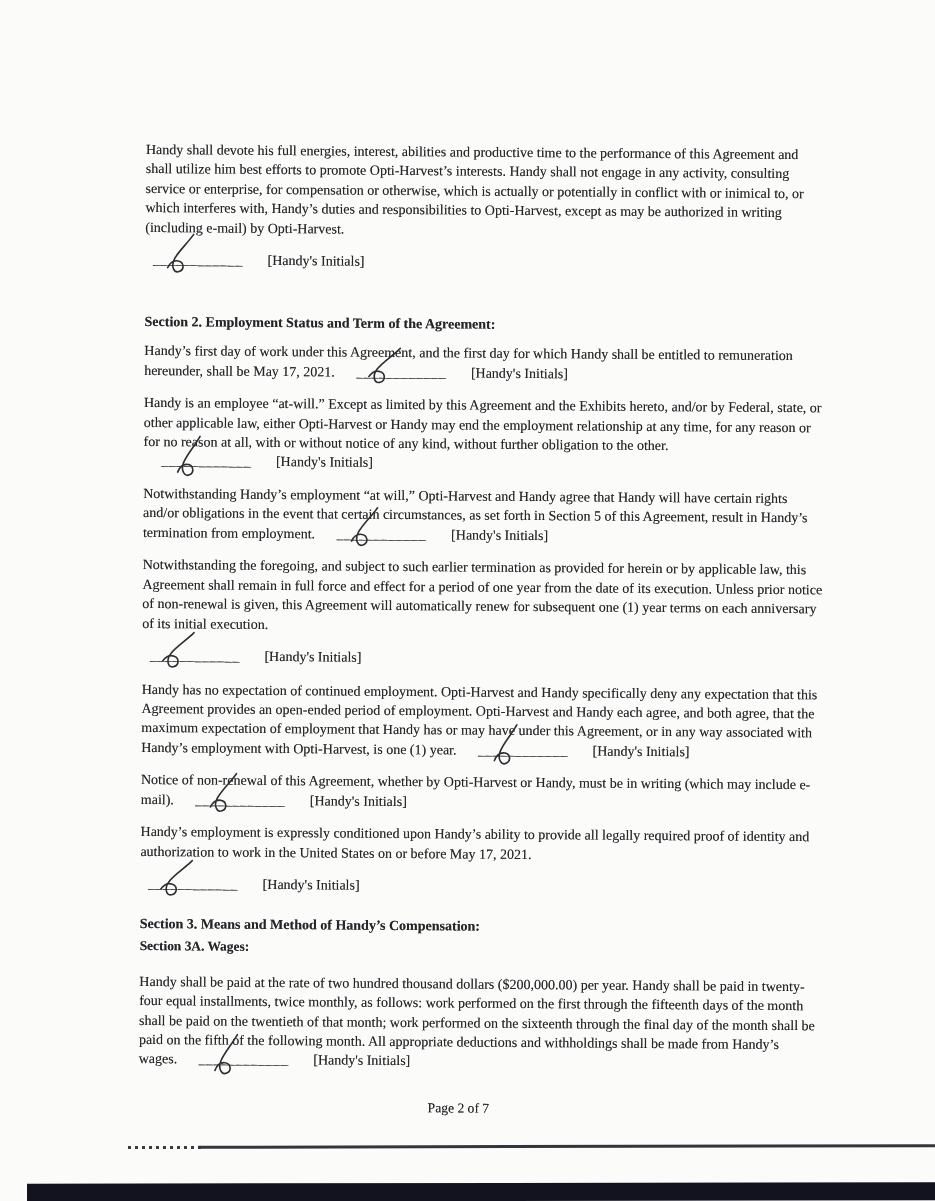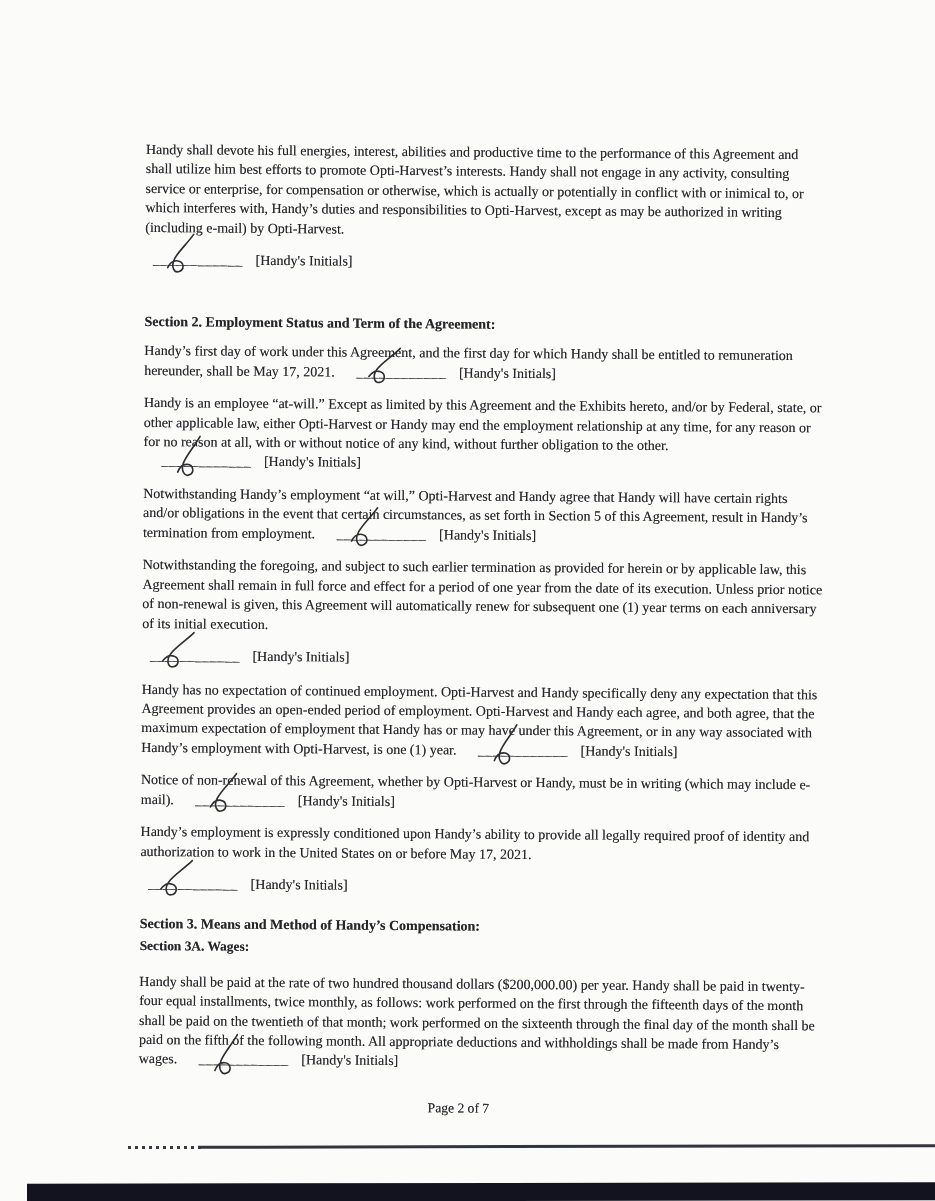--- a/index.html
+++ b/index.html
@@ -23,21 +23,21 @@
   }
   .para { margin: 0 0 13px 0; }
   .heading { font-weight: bold; font-size: 14px; margin: 0 0 10px 0; }
   .heading.sec2 { margin-top: 42px; }
   .heading.sec3 { margin-top: 20px; margin-bottom: 4px; }
   .heading.sec3a { margin: 0 0 16px 0; font-size: 13.4px; }
   .initials-line { margin: 0 0 14px 8px; }
   .inline-initials { margin-left: 18px; white-space: nowrap; }
   .blank-wrap { position: relative; display: inline-block; }
   .blank { letter-spacing: 0.5px; }
-  .ilabel { margin-left: 9px; }
+  .ilabel { margin-left: 21px; }
   .sig {
     position: absolute; left: 8px; bottom: -8px;
     width: 42px; height: 46px;
     overflow: visible; pointer-events: none;
   }
   .sig path { stroke: #2e2e33; stroke-width: 1.7; fill: none; stroke-linecap: round; }
   .sig.v2 { transform: rotate(10deg); }
   .sig.v3 { transform: rotate(-6deg) translateY(2px); }
   .footer { margin-top: 28px; width: 640px; text-align: center; font-size: 13.6px; }
   

